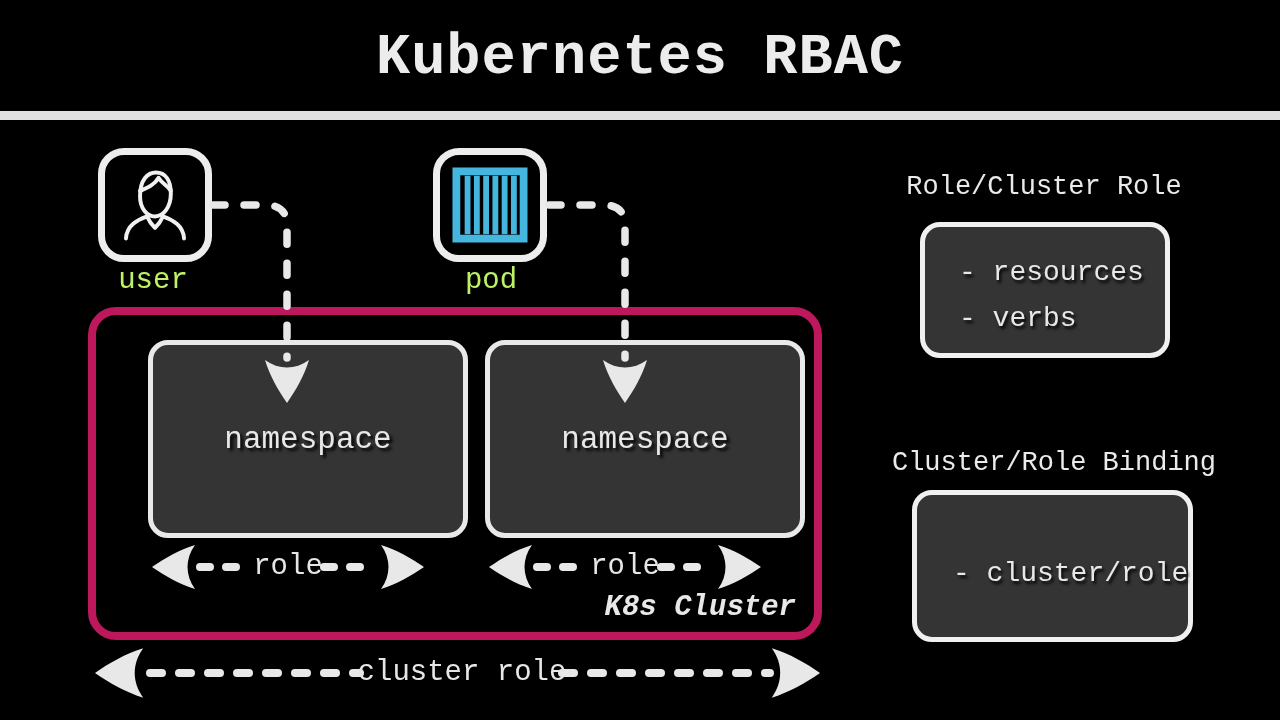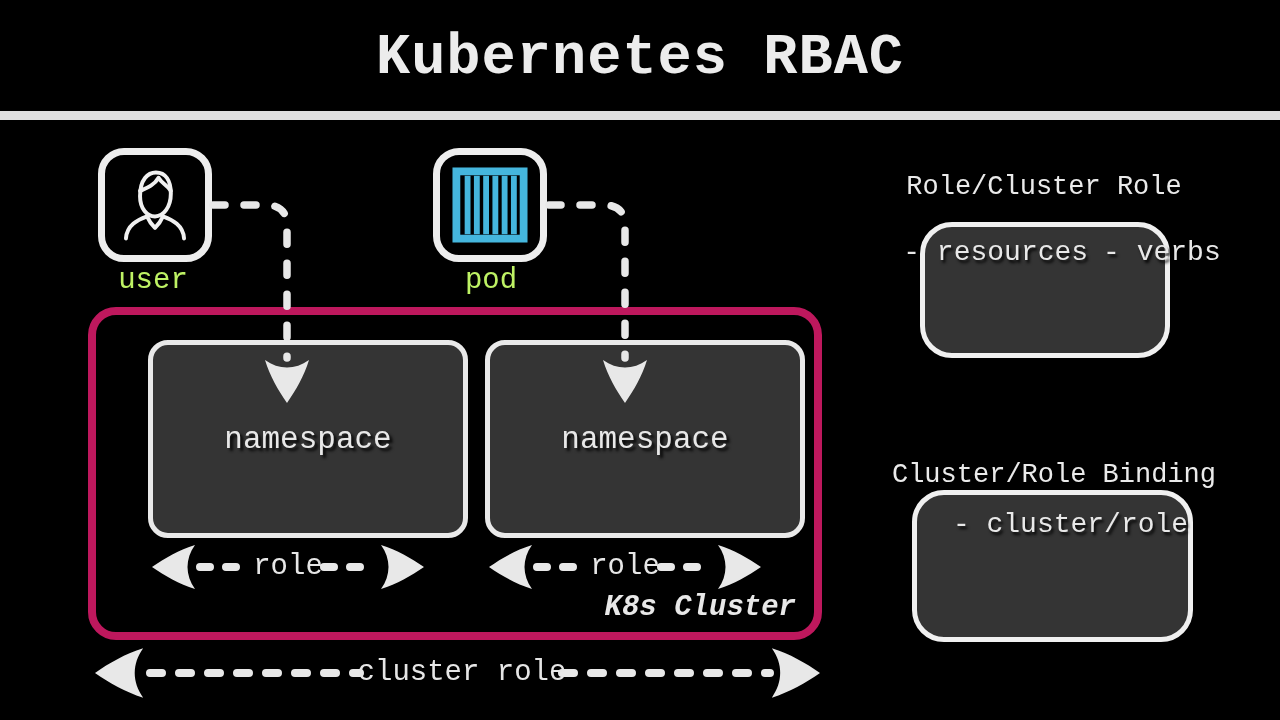--- a/index.html
+++ b/index.html
@@ -37,22 +37,22 @@
     border:5px solid #e9e9e9;border-radius:20px;display:flex;align-items:center;justify-content:center;
   }
   .ns1{left:148px;top:340px;}
   .ns2{left:485px;top:340px;}
   .ns-text{font-size:31px;color:#e8e8e8;text-shadow:3px 3px 3px rgba(0,0,0,.9);}
   
   .arrow-label{font-size:29px;color:#e6e6e6;white-space:nowrap;}
   
   .rc-heading{font-size:27px;color:#eaeaea;white-space:nowrap;}
   .rc-box{
-    box-sizing:border-box;background:#343434;border:5px solid #f0f0f0;border-radius:32px;
-    display:flex;flex-direction:row;justify-content:center;
+    box-sizing:border-box;background:#343434;border:5px solid #f0f0f0;border-radius:20px;
+    display:flex;flex-direction:column;justify-content:center;
   }
   .rc-box1{left:920px;top:222px;width:250px;height:136px;gap:15px;padding:10px 0 0 34px;}
   .rc-box2{left:912px;top:490px;width:281px;height:152px;gap:37px;padding:14px 0 0 36px;}
   .rc-item{font-size:28px;color:#e8e8e8;text-shadow:2px 3px 3px rgba(0,0,0,.9);white-space:nowrap;}
   
   .overlay{position:absolute;inset:0;width:1280px;height:720px;pointer-events:none;}
   .dashline{stroke:#e8e8e8;fill:none;stroke-linecap:round;}
   .dart{fill:#e8e8e8;stroke:none;}
 </style>
 </head>
@@ -124,18 +124,18 @@
   <div class="abs center arrow-label" style="left:288px;top:566px;">role</div>
   <div class="abs center arrow-label" style="left:625px;top:566px;">role</div>
   <div class="abs center arrow-label" style="left:462px;top:672px;">cluster role</div>
 
   <div class="abs center rc-heading" style="left:1044px;top:187px;text-align:center;">Role/Cluster Role</div>
   <div class="abs rc-box rc-box1">
     <div class="rc-item">- resources</div>
     <div class="rc-item">- verbs</div>
   </div>
 
-  <div class="abs center rc-heading" style="left:1054px;top:463px;margin-top:12px;">Cluster/Role Binding</div>
+  <div class="abs center rc-heading" style="left:1054px;top:463px;">Cluster/Role Binding</div>
   <div class="abs rc-box rc-box2">
     <div class="rc-item">- cluster/role</div>
   </div>
 
 </div>
 
 </body></html>

